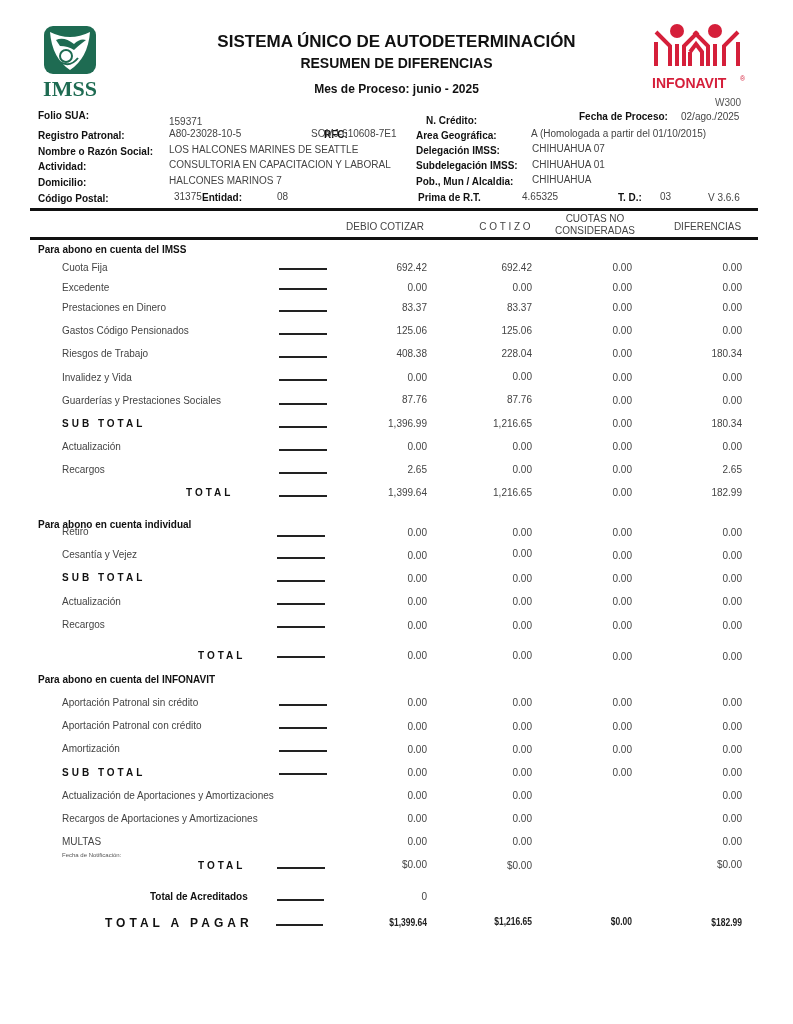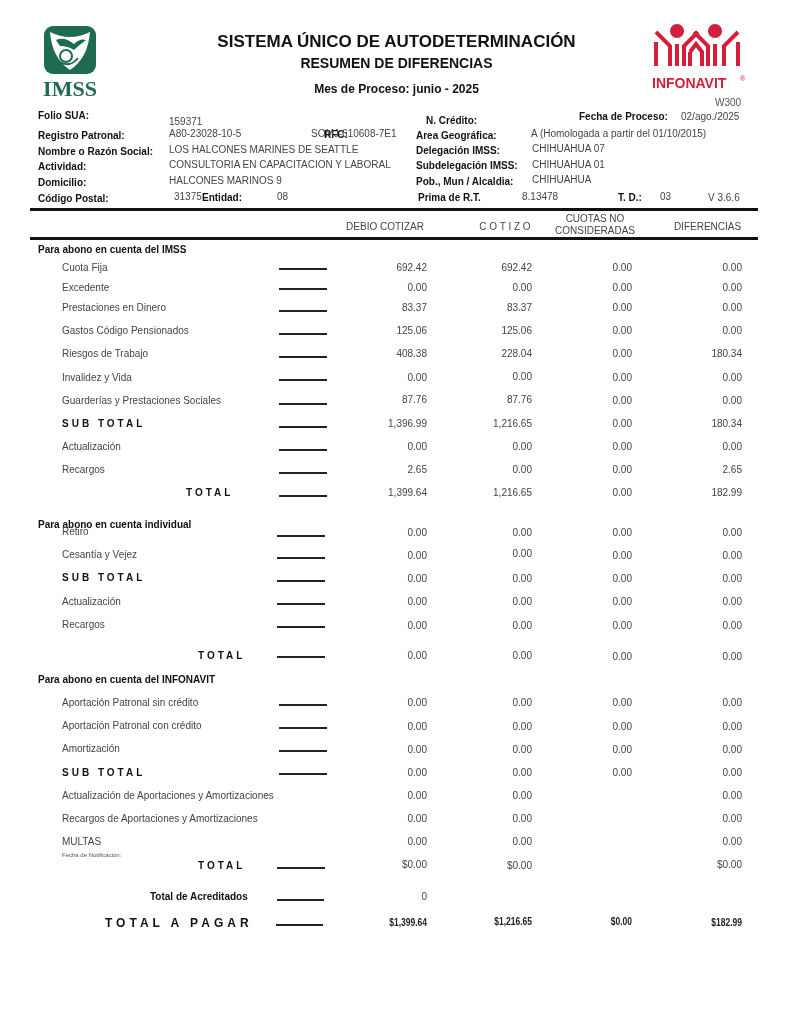--- a/index.html
+++ b/index.html
@@ -69,21 +69,21 @@
 <div class="abs lbl" style="left:280px; top:129px;padding-left:44px;">RFC:</div>
 <div class="abs val" style="left:311px; top:128px;">SOMJ-610608-7E1</div>
 
 <div class="abs lbl" style="left:38px; top:146px;">Nombre o Razón Social:</div>
 <div class="abs val" style="left:169px; top:144px;">LOS HALCONES MARINES DE SEATTLE</div>
 
 <div class="abs lbl" style="left:38px; top:161px;">Actividad:</div>
 <div class="abs val" style="left:169px; top:159px;">CONSULTORIA EN CAPACITACION Y LABORAL</div>
 
 <div class="abs lbl" style="left:38px; top:177px;">Domicilio:</div>
-<div class="abs val" style="left:169px; top:175px;">HALCONES MARINOS 9</div>
+<div class="abs val" style="left:169px; top:175px;">HALCONES MARINOS 7</div>
 
 <div class="abs lbl" style="left:38px; top:193px;">Código Postal:</div>
 <div class="abs val" style="left:174px; top:191px;">31375</div>
 <div class="abs lbl" style="left:202px; top:192px;">Entidad:</div>
 <div class="abs val" style="left:277px; top:191px;">08</div>
 
 <div class="abs lbl" style="left:426px; top:115px;">N. Crédito:</div>
 <div class="abs lbl" style="left:579px; top:111px;">Fecha de Proceso:</div>
 <div class="abs val" style="left:681px; top:111px;">02/ago./2025</div>
 
@@ -93,21 +93,21 @@
 <div class="abs lbl" style="left:416px; top:145px;">Delegación IMSS:</div>
 <div class="abs val" style="left:532px; top:143px;">CHIHUAHUA 07</div>
 
 <div class="abs lbl" style="left:416px; top:160px;">Subdelegación IMSS:</div>
 <div class="abs val" style="left:532px; top:159px;">CHIHUAHUA 01</div>
 
 <div class="abs lbl" style="left:416px; top:176px;">Pob., Mun / Alcaldia:</div>
 <div class="abs val" style="left:532px; top:174px;">CHIHUAHUA</div>
 
 <div class="abs lbl" style="left:418px; top:192px;">Prima de R.T.</div>
-<div class="abs val" style="left:522px; top:191px;">8.13478</div>
+<div class="abs val" style="left:522px; top:191px;">4.65325</div>
 <div class="abs lbl" style="left:618px; top:192px;">T. D.:</div>
 <div class="abs val" style="left:660px; top:191px;">03</div>
 <div class="abs val" style="left:708px; top:192px;">V 3.6.6</div>
 
 <div class="thick" style="top:208px;"></div>
 <div class="abs colh" style="left:335px; width:100px; top:221px;">DEBIO COTIZAR</div>
 <div class="abs colh" style="left:465px; width:80px; top:221px;">C O T I Z O</div>
 <div class="abs colh" style="left:545px; width:100px; top:213px;">CUOTAS NO</div>
 <div class="abs colh" style="left:545px; width:100px; top:225px;">CONSIDERADAS</div>
 <div class="abs colh" style="left:660px; width:95px; top:221px;">DIFERENCIAS</div>

